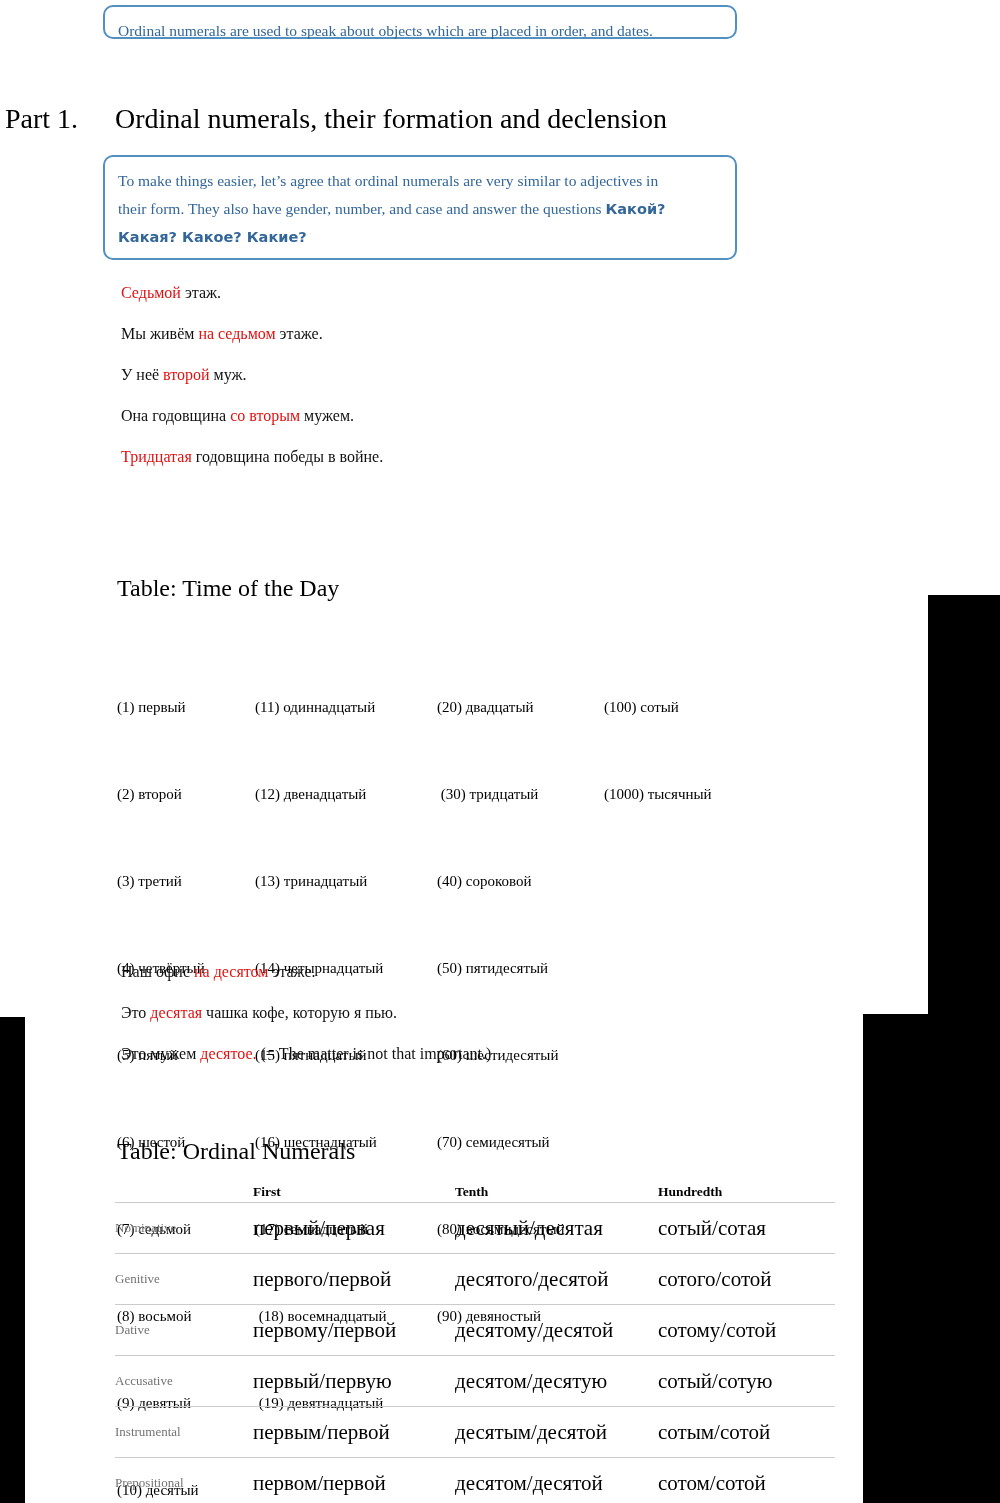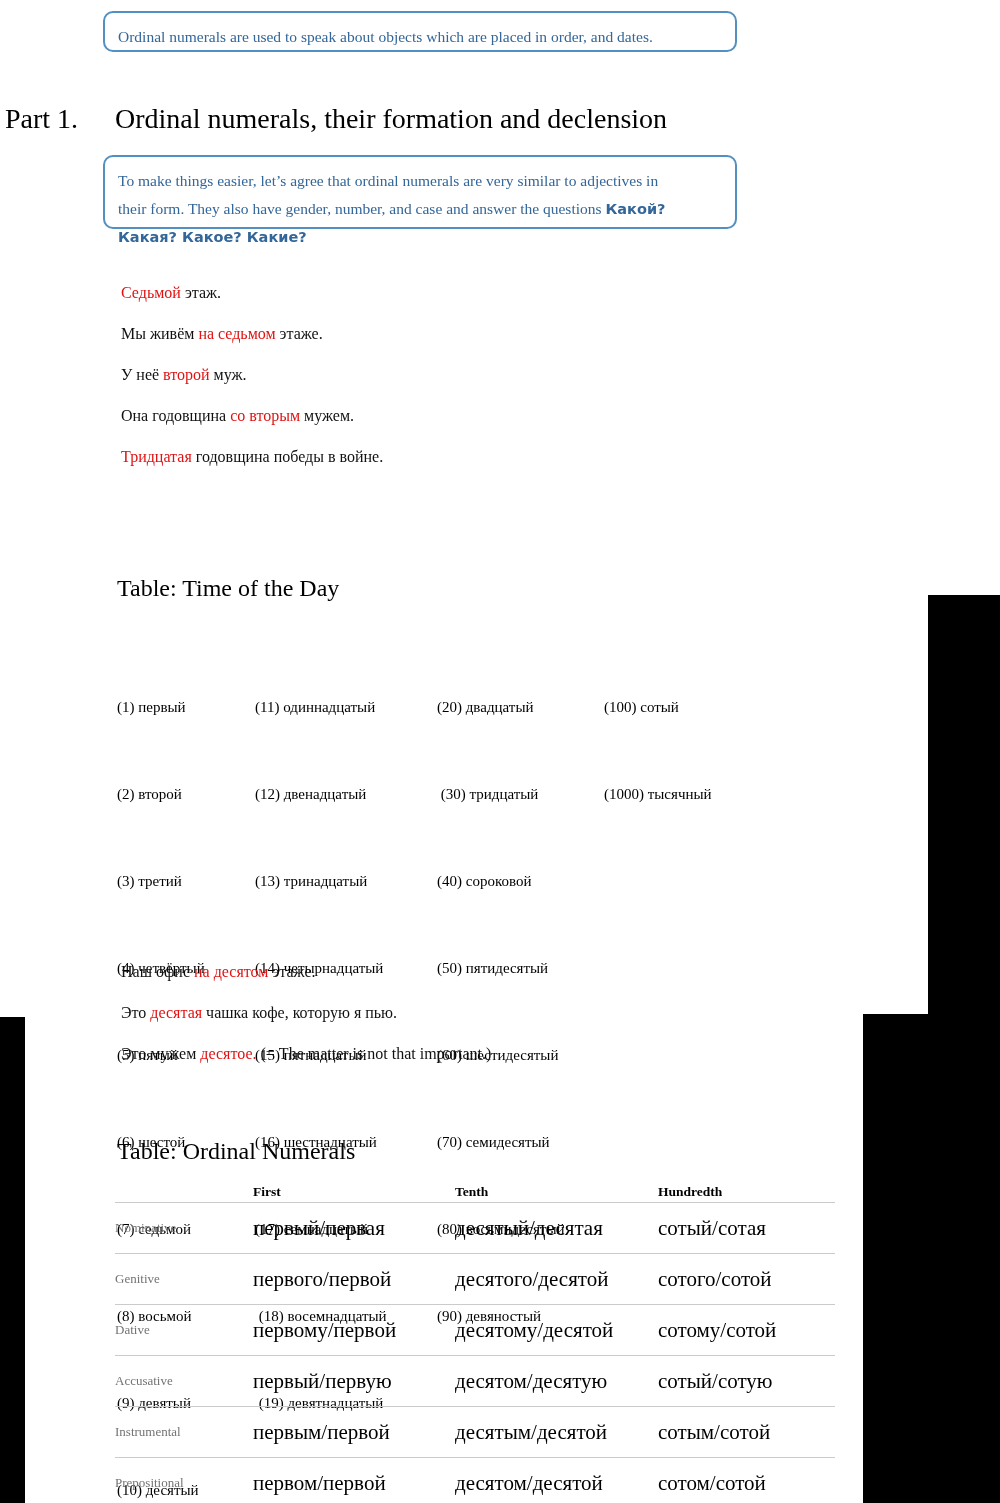--- a/index.html
+++ b/index.html
@@ -12,22 +12,22 @@
   .bd-right-strip { left:928px; top:595px; width:72px; height:908px; }
   .bd-right-lower { left:863px; top:1014px; width:137px; height:489px; }
   .bd-left-lower  { left:0px;   top:1017px; width:25px;  height:486px; }
 
   .callout {
     position:absolute; left:103px; width:634px;
     border:2px solid #5190c0; border-radius:10px;
     color:#336699; font-size:15.5px; line-height:28px; padding:10px 13px;
     background:#fff;
   }
-  .callout-1 { top:11px;  height:41px; line-height:27px; }
-  .callout-2 { top:155px; height:74px; }
+  .callout-1 { top:5px;  height:34px; line-height:27px; }
+  .callout-2 { top:155px; height:105px; }
   .q-bold {
     font-family:"DejaVu Sans","Liberation Sans",sans-serif;
     font-weight:bold; font-size:14.5px; color:#336699;
   }
 
   .part-heading { position:absolute; left:5px; top:101px; font-size:28px; line-height:36px; color:#000; white-space:nowrap; }
   .part-label { display:inline-block; width:110px; }
 
   .examples { position:absolute; left:121px; font-size:16px; line-height:41px; }
   .examples-1 { top:272px; }

